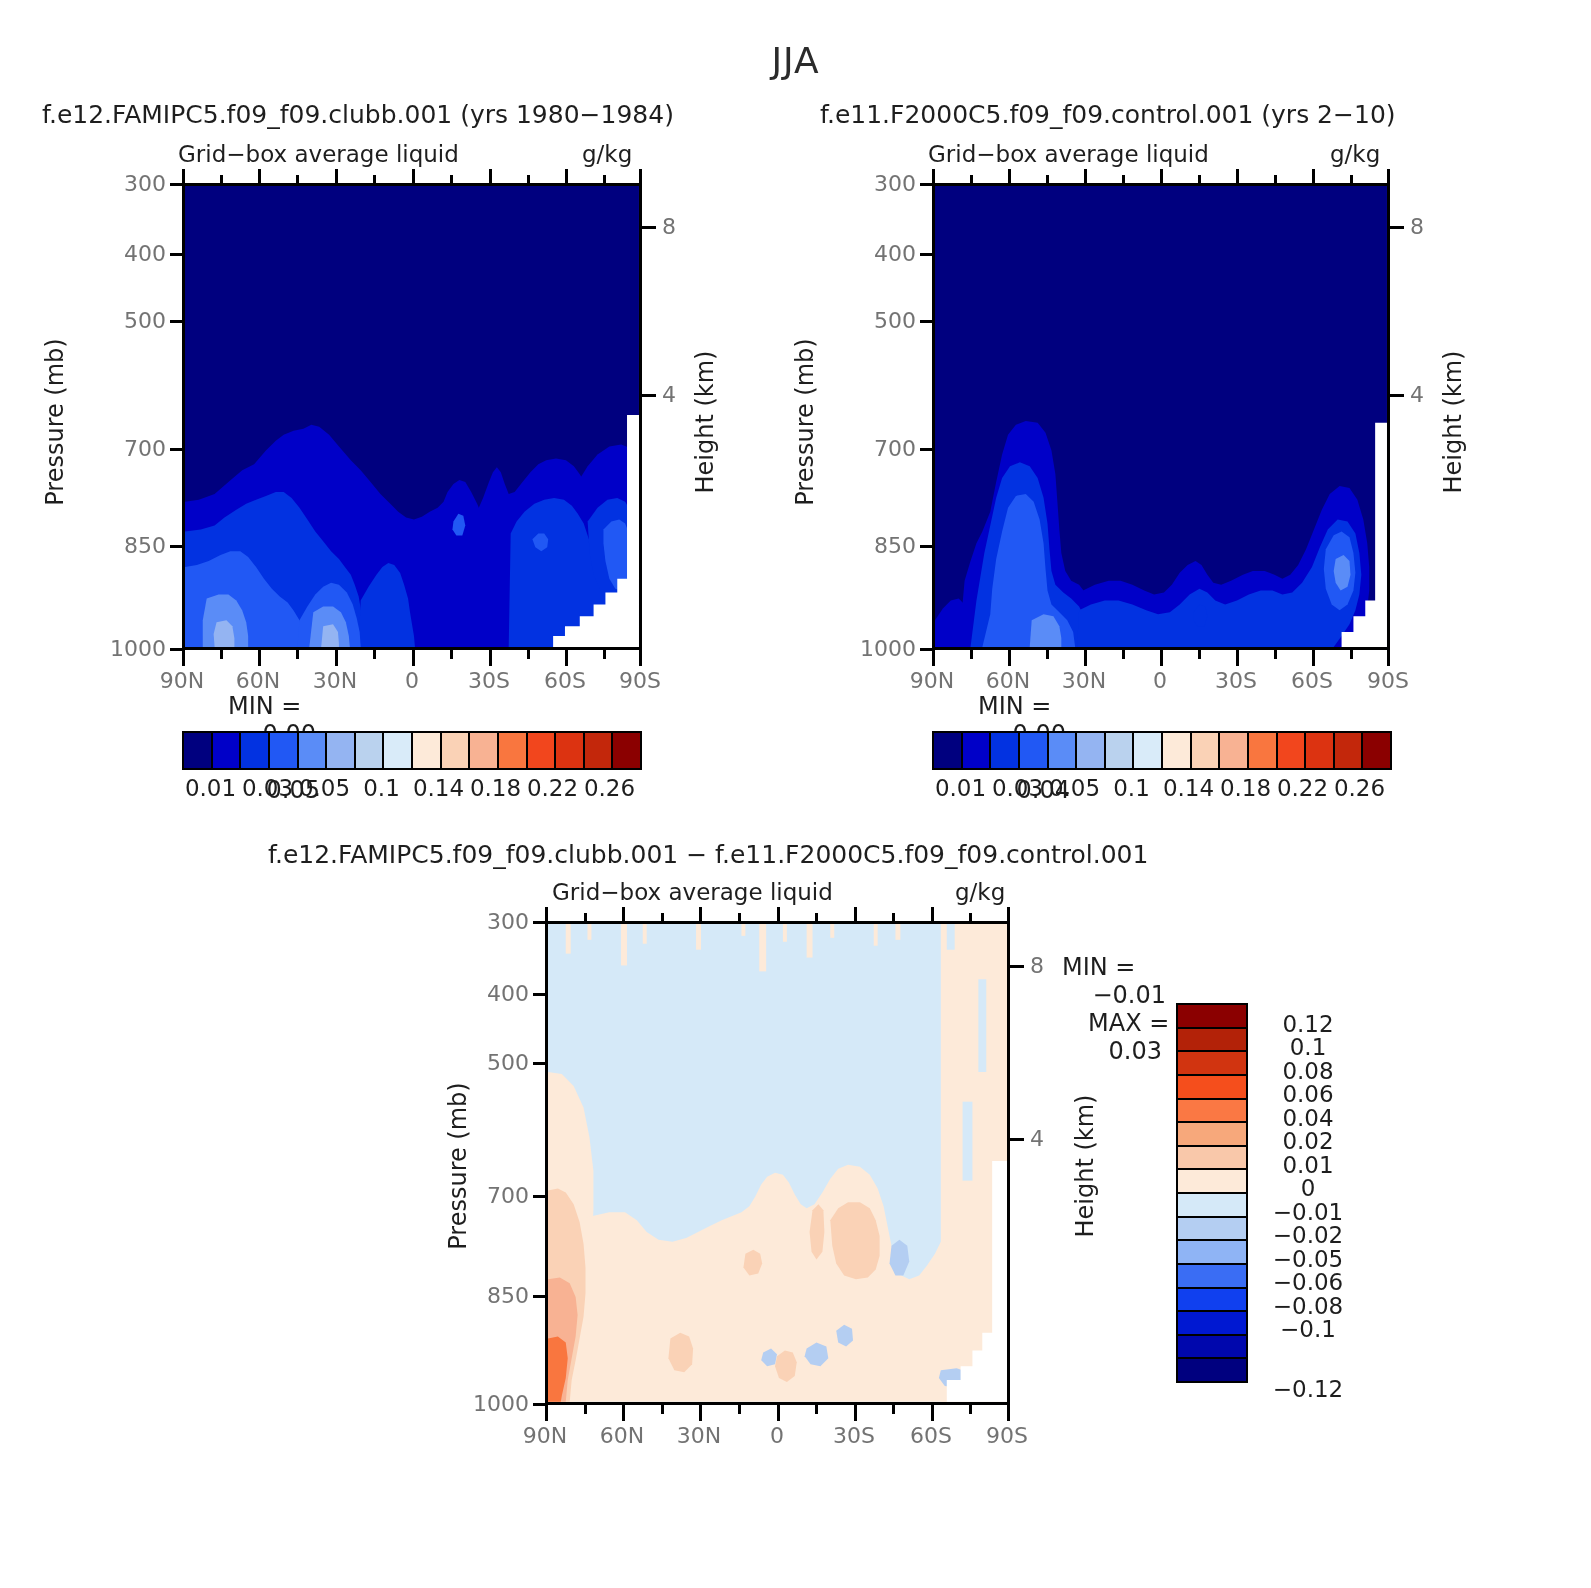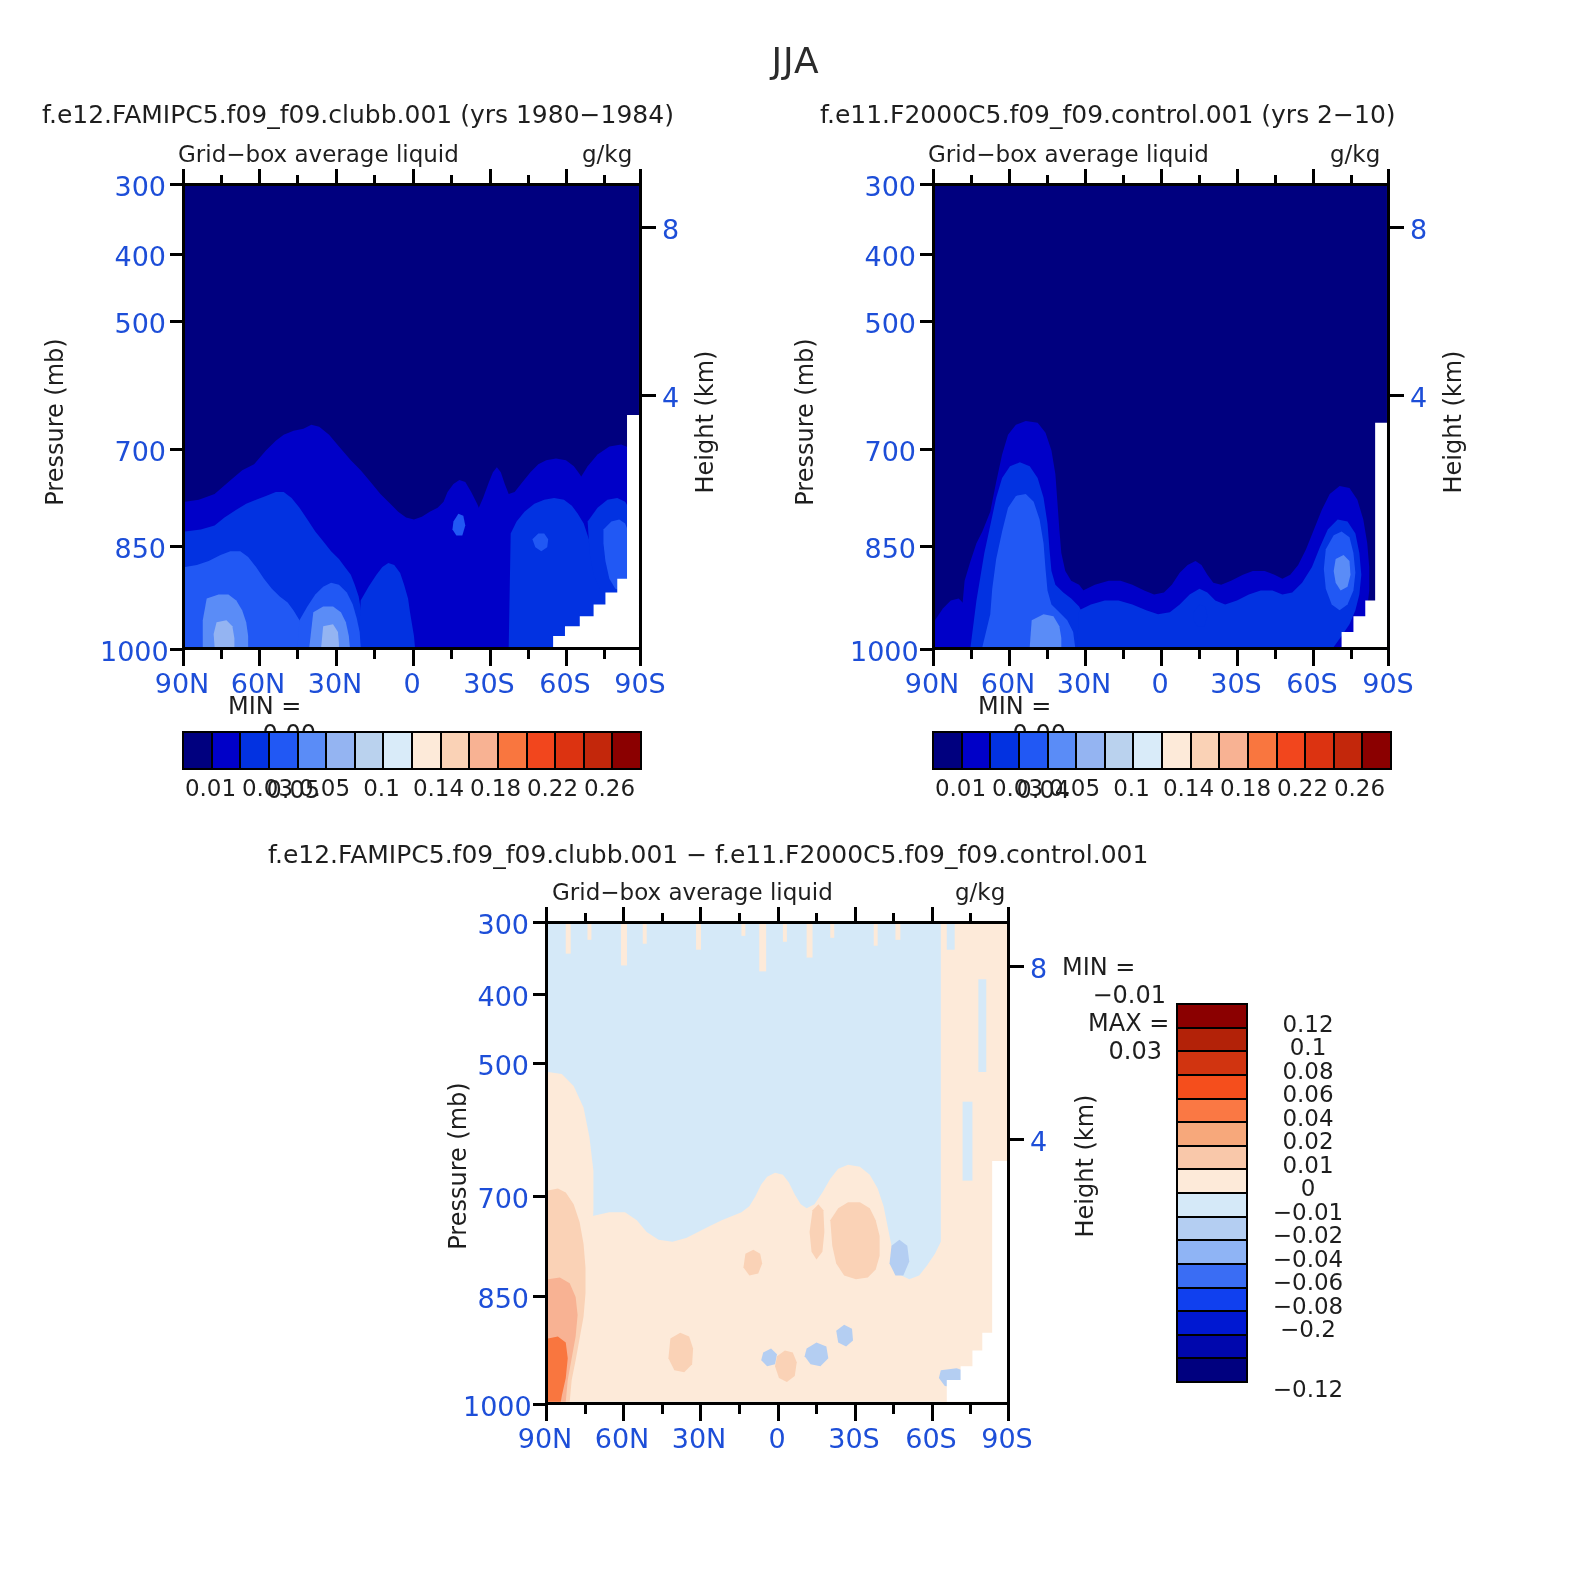--- a/index.html
+++ b/index.html
@@ -34,22 +34,22 @@
     font-size: 23px;
     color: #1e1e1e;
     white-space: nowrap;
   }
   .units-label {
     font-size: 23px;
     color: #1e1e1e;
     white-space: nowrap;
   }
   .axis-tick-label {
-    font-size: 27px;
-    color: #1d4ed8;
+    font-size: 22px;
+    color: #737373;
     white-space: nowrap;
   }
   .axis-name {
     font-size: 24px;
     color: #1e1e1e;
     white-space: nowrap;
   }
   .minmax {
     font-size: 24px;
     color: #1e1e1e;
@@ -551,19 +551,19 @@
       <div class="lab" style="top: 7.5px; left: 0px; width: 112px; text-align: center;">0.12</div>
       <div class="lab" style="top: 31px; left: 0px; width: 112px; text-align: center;">0.1</div>
       <div class="lab" style="top: 54.5px; left: 0px; width: 112px; text-align: center;">0.08</div>
       <div class="lab" style="top: 78px; left: 0px; width: 112px; text-align: center;">0.06</div>
       <div class="lab" style="top: 101.5px; left: 0px; width: 112px; text-align: center;">0.04</div>
       <div class="lab" style="top: 125px; left: 0px; width: 112px; text-align: center;">0.02</div>
       <div class="lab" style="top: 148.5px; left: 0px; width: 112px; text-align: center;">0.01</div>
       <div class="lab" style="top: 172px; left: 0px; width: 112px; text-align: center;">0</div>
       <div class="lab" style="top: 195.5px; left: 0px; width: 112px; text-align: center;">−0.01</div>
       <div class="lab" style="top: 219px; left: 0px; width: 112px; text-align: center;">−0.02</div>
-      <div class="lab" style="top: 242.5px; left: 0px; width: 112px; text-align: center;">−0.04</div>
+      <div class="lab" style="top: 242.5px; left: 0px; width: 112px; text-align: center;">−0.05</div>
       <div class="lab" style="top: 266px; left: 0px; width: 112px; text-align: center;">−0.06</div>
       <div class="lab" style="top: 289.5px; left: 0px; width: 112px; text-align: center;">−0.08</div>
-      <div class="lab" style="top: 313px; left: 0px; width: 112px; text-align: center;">−0.2</div>
+      <div class="lab" style="top: 313px; left: 0px; width: 112px; text-align: center;">−0.1</div>
       <div class="lab" style="top: 336.5px; left: 0px; width: 112px; text-align: center; margin-top: 36px;">−0.12</div>
     </div>
 </div>
 
 </body></html>

